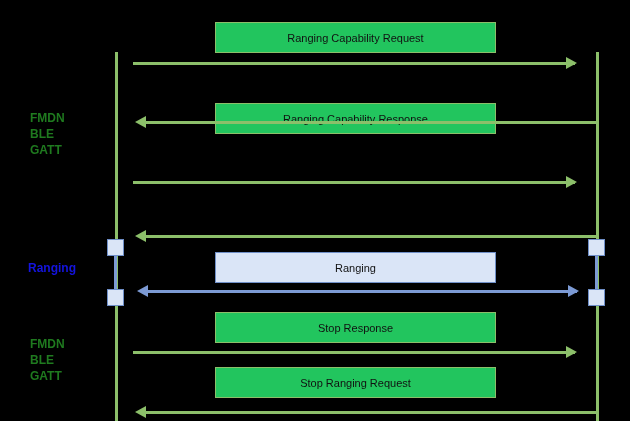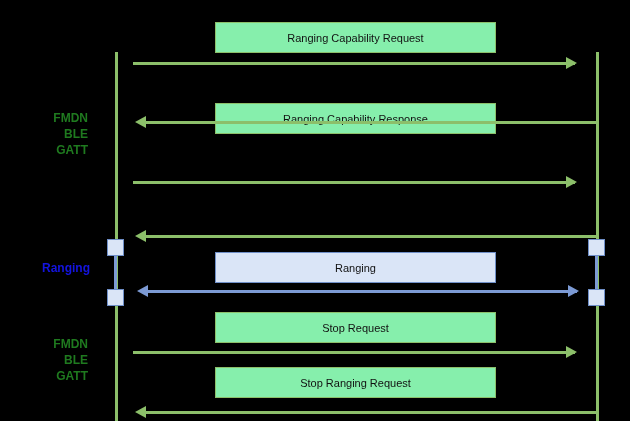--- a/index.html
+++ b/index.html
@@ -18,40 +18,40 @@
   .lifeline {
     position: absolute;
     width: 3px;
     background: #8cbf6a;
   }
   .phase-label {
     position: absolute;
     font-size: 12px;
     font-weight: bold;
     line-height: 16px;
-    text-align: right;
+    text-align: left;
     white-space: pre-line;
     letter-spacing: 0px;
   }
   .phase-label.green { color: #1f7a1f; }
   .phase-label.blue  { color: #1414e0; }
 
   .msg-box {
     position: absolute;
     box-sizing: border-box;
     display: flex;
     align-items: center;
     justify-content: center;
     font-size: 11px;
     height: 31px;
     left: 215px;
     width: 281px;
   }
   .msg-box.green {
-    background: #86efac;
+    background: #22c55e;
     border: 1px solid #8cbf6a;
     color: #111111;
   }
   .msg-box.blue {
     background: #dae5f7;
     border: 1px solid #6f8fc8;
     color: #111111;
   }
   .msg-label { pointer-events: none; }
 
@@ -131,21 +131,21 @@
   <div class="act-node" style="left:588px; top:289px;"></div>
 
   <div class="msg-box blue" style="top:252px;">
     <span class="msg-label">Ranging</span>
   </div>
   <div class="arrow-line blue" style="left:147px; top:290px; width:430px;"></div>
   <div class="arrow-head left blue" style="left:137px; top:285px;"></div>
   <div class="arrow-head right blue" style="left:568px; top:285px;"></div>
 
   <div class="msg-box green" style="top:312px;">
-    <span class="msg-label">Stop Request</span>
+    <span class="msg-label">Stop Response</span>
   </div>
   <div class="arrow-line green" style="left:133px; top:351px; width:442px;"></div>
   <div class="arrow-head right green" style="left:566px; top:346px;"></div>
 
   <div class="msg-box green" style="top:367px;">
     <span class="msg-label">Stop Ranging Request</span>
   </div>
   <div class="arrow-line green" style="left:145px; top:411px; width:451px;"></div>
   <div class="arrow-head left green" style="left:135px; top:406px;"></div>
 </div>

